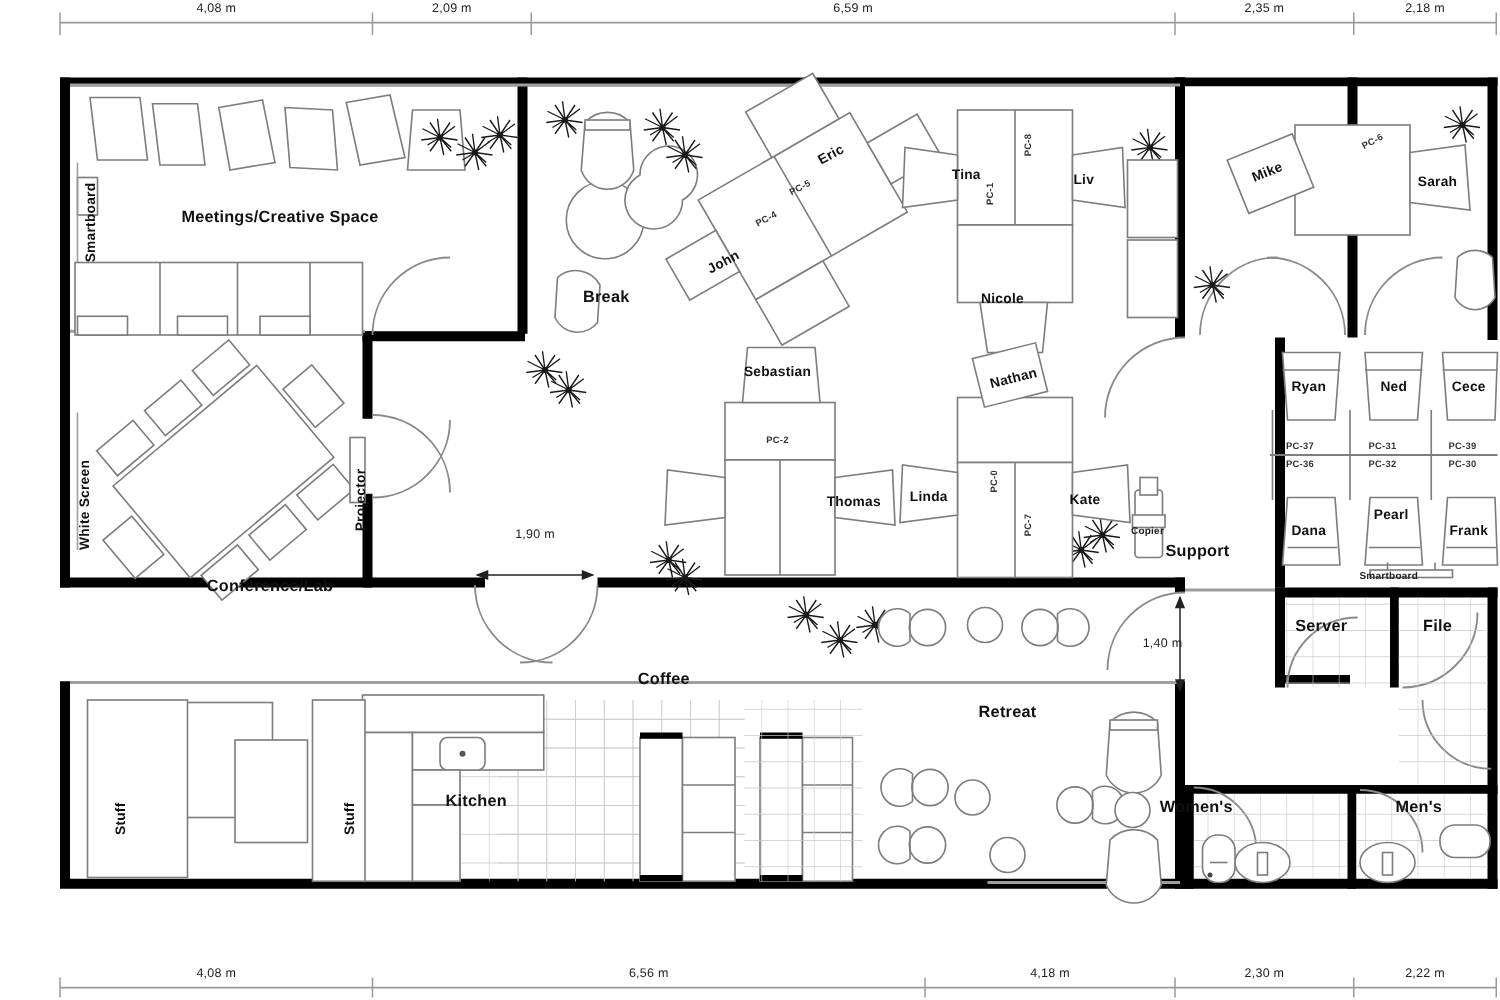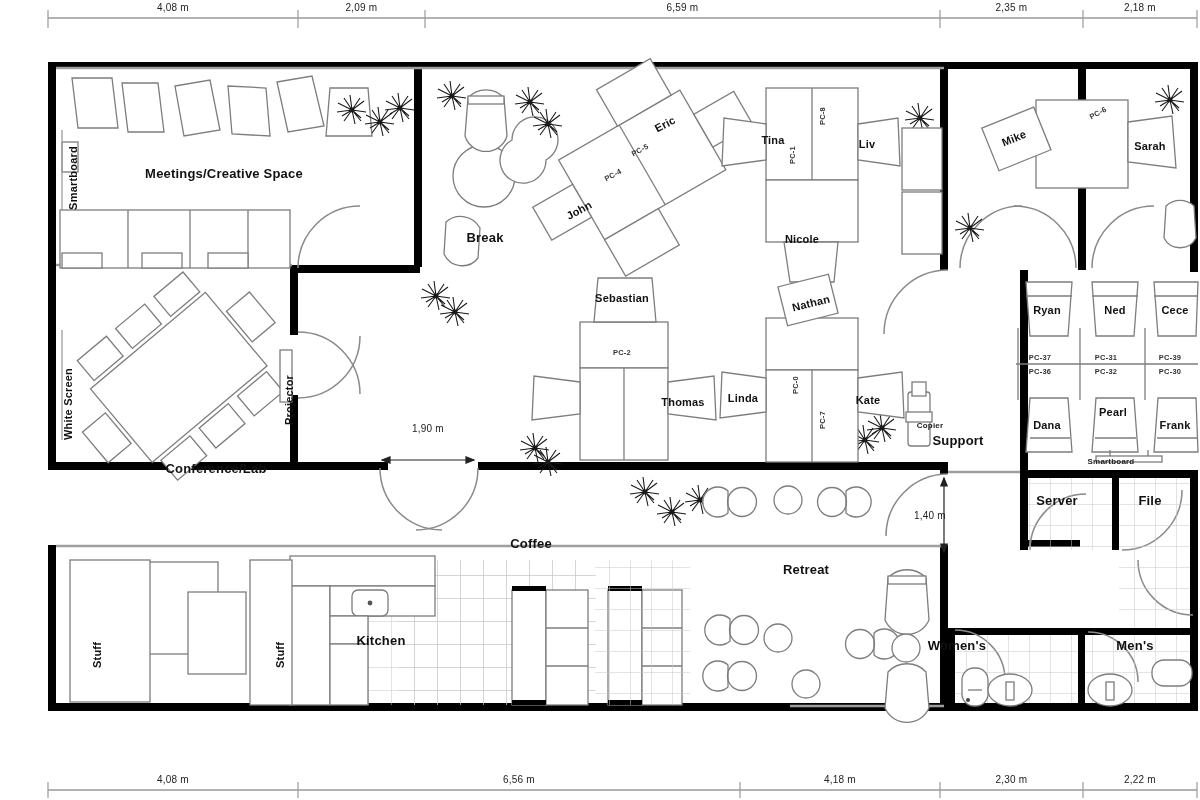--- a/index.html
+++ b/index.html
@@ -384,21 +384,21 @@
       <div class="lbl " style="left: 958px; top: 440px; transform: translate(-50%, -50%);">Support</div>
       <div class="lbl " style="left: 1057px; top: 500px; transform: translate(-50%, -50%);">Server</div>
       <div class="lbl " style="left: 1150px; top: 500px; transform: translate(-50%, -50%);">File</div>
       <div class="lbl " style="left: 957px; top: 645px; transform: translate(-50%, -50%);">Women's</div>
       <div class="lbl " style="left: 1135px; top: 645px; transform: translate(-50%, -50%);">Men's</div>
       <div class="lbl sm" style="left: 73px; top: 178px; transform: translate(-50%, -50%) rotate(-90deg);">Smartboard</div>
       <div class="lbl sm" style="left: 68px; top: 404px; transform: translate(-50%, -50%) rotate(-90deg);">White Screen</div>
       <div class="lbl sm" style="left: 289px; top: 400px; transform: translate(-50%, -50%) rotate(-90deg);">Projector</div>
       <div class="lbl sm" style="left: 97px; top: 655px; transform: translate(-50%, -50%) rotate(-90deg);">Stuff</div>
       <div class="lbl sm" style="left: 280px; top: 655px; transform: translate(-50%, -50%) rotate(-90deg);">Stuff</div>
-      <div class="lbl tiny" style="left: 918px; top: 425px; transform: translate(-50%, -50%); margin-left: 12px;">Copier</div>
+      <div class="lbl tiny" style="left: 918px; top: 425px; transform: translate(-50%, -50%);">Copier</div>
       <div class="lbl tiny" style="left: 1111px; top: 461px; transform: translate(-50%, -50%);">Smartboard</div>
       <div class="lbl sm" style="left: 665px; top: 124px; transform: translate(-50%, -50%) rotate(-28deg);">Eric</div>
       <div class="lbl sm" style="left: 579px; top: 210px; transform: translate(-50%, -50%) rotate(-28deg);">John</div>
       <div class="lbl sm" style="left: 744px; top: 140px; transform: translate(-50%, -50%); margin-left: 29px;">Tina</div>
       <div class="lbl sm" style="left: 867px; top: 144px; transform: translate(-50%, -50%);">Liv</div>
       <div class="lbl sm" style="left: 802px; top: 239px; transform: translate(-50%, -50%);">Nicole</div>
       <div class="lbl sm" style="left: 622px; top: 298px; transform: translate(-50%, -50%);">Sebastian</div>
       <div class="lbl sm" style="left: 683px; top: 402px; transform: translate(-50%, -50%);">Thomas</div>
       <div class="lbl sm" style="left: 743px; top: 398px; transform: translate(-50%, -50%);">Linda</div>
       <div class="lbl sm" style="left: 868px; top: 400px; transform: translate(-50%, -50%);">Kate</div>

